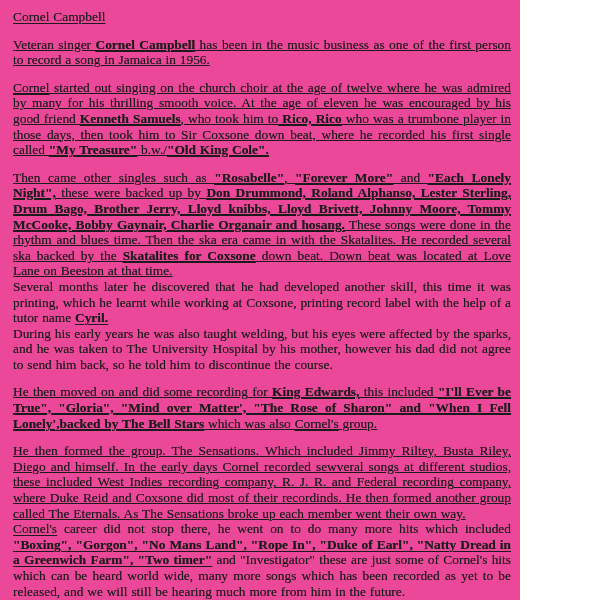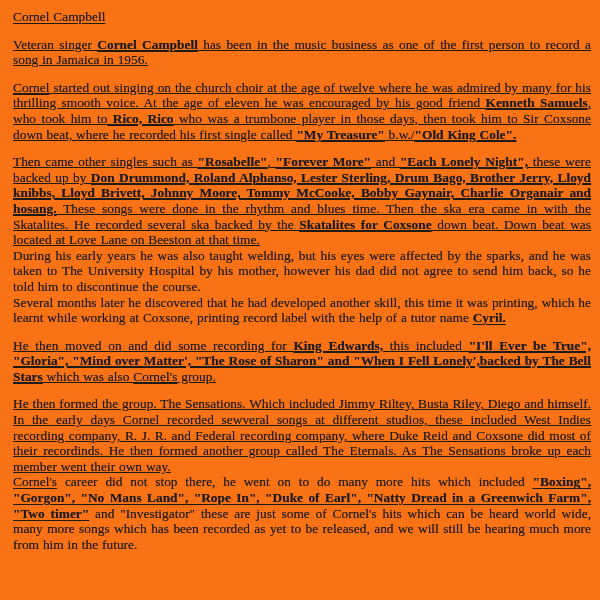--- a/index.html
+++ b/index.html
@@ -10,25 +10,25 @@
   body {
     width: 600px;
     height: 600px;
     overflow: hidden;
     font-family: "Liberation Serif", serif;
     color: #1b1b1b;
     
     text-shadow: 0 0 0.35px rgba(20,20,20,0.55);
   }
   .page {
-    width: 600px;
+    width: 520px;
     height: 600px;
     box-sizing: border-box;
     padding: 9px 9px 0 13px;
-    background: #f97316;
+    background: #ec4899;
   }
   p.block {
     margin: 0;
     font-size: 13.4px;
     line-height: 15.6px;
     word-spacing: 0.5px;
   }
   p.block.justify { text-align: justify; }
   p.block.gap { margin-top: 12px; text-decoration: underline; }
   span.u {
@@ -39,18 +39,18 @@
   span.b { font-weight: bold; }
 </style>
 </head>
 <body>
 
 <div class="page">
     <p class="block"><span class="u">Cornel Campbell</span></p>
     <p class="block justify gap"><span class="">Veteran singer </span><span class="u b">Cornel Campbell</span><span class=""> has been in the music business as one of the first person to record a song in Jamaica in 1956.</span></p>
     <p class="block justify gap"><span class="u">Cornel</span><span class=""> started out singing on the church choir at the age of twelve where he was admired by many for his thrilling smooth voice. At the age of eleven he was encouraged by his good friend </span><span class="u b">Kenneth Samuels</span><span class="">, who took him to</span><span class="u b"> Rico, Rico</span><span class=""> who was a trumbone player in those days, then took him to Sir Coxsone down beat, where he recorded his first single called </span><span class="u b">"My Treasure"</span><span class=""> b.w./</span><span class="u b">"Old King Cole".</span></p>
     <p class="block justify gap"><span class="">Then came other singles such as </span><span class="u b">"Rosabelle"</span><span class="">, </span><span class="u b">"Forever More"</span><span class=""> and </span><span class="u b">"Each Lonely Night",</span><span class=""> these were backed up by </span><span class="u b">Don Drummond, Roland Alphanso, Lester Sterling, Drum Bago, Brother Jerry, Lloyd knibbs, Lloyd Brivett, Johnny Moore, Tommy McCooke, Bobby Gaynair, Charlie Organair and hosang.</span><span class=""> These songs were done in the rhythm and blues time. Then the ska era came in with the Skatalites. He recorded several ska backed by the </span><span class="u b">Skatalites for Coxsone</span><span class=""> down beat. Down beat was located at Love Lane on Beeston at that time.</span></p>
+    <p class="block justify"><span class="">Several months later he discovered that he had developed another skill, this time it was printing, which he learnt while working at Coxsone, printing record label with the help of a tutor name </span><span class="u b">Cyril.</span></p>
     <p class="block justify"><span class="">During his early years he was also taught welding, but his eyes were affected by the sparks, and he was taken to The University Hospital by his mother, however his dad did not agree to send him back, so he told him to discontinue the course.</span></p>
-    <p class="block justify"><span class="">Several months later he discovered that he had developed another skill, this time it was printing, which he learnt while working at Coxsone, printing record label with the help of a tutor name </span><span class="u b">Cyril.</span></p>
     <p class="block justify gap"><span class="">He then moved on and did some recording for </span><span class="u b">King Edwards,</span><span class=""> this included </span><span class="u b">"I'll Ever be True", "Gloria", "Mind over Matter', "The Rose of Sharon" and "When I Fell Lonely',backed by The Bell Stars</span><span class=""> which was also </span><span class="u">Cornel's</span><span class=""> group.</span></p>
     <p class="block justify gap"><span class="">He then formed the group. The Sensations. Which included  Jimmy Riltey, Busta Riley, Diego and himself. In the early days Cornel recorded sewveral songs at different studios, these included West Indies recording company, R. J. R. and Federal recording company, where Duke Reid and Coxsone did most of their recordinds. He  then  formed another group called The Eternals. As The Sensations broke up each member went their own way.</span></p>
     <p class="block justify"><span class="u">Cornel's</span><span class=""> career did not stop there, he went on to do many more hits which included </span><span class="u b">"Boxing", "Gorgon", "No Mans Land", "Rope In", "Duke of Earl", "Natty Dread in a Greenwich Farm", "Two timer"</span><span class=""> and "Investigator" these are just some of Cornel's hits which can be heard world wide, many more songs which has been recorded as yet to be released, and we will still be hearing much more from him in the future.</span></p>
   </div>
 
 </body></html>

